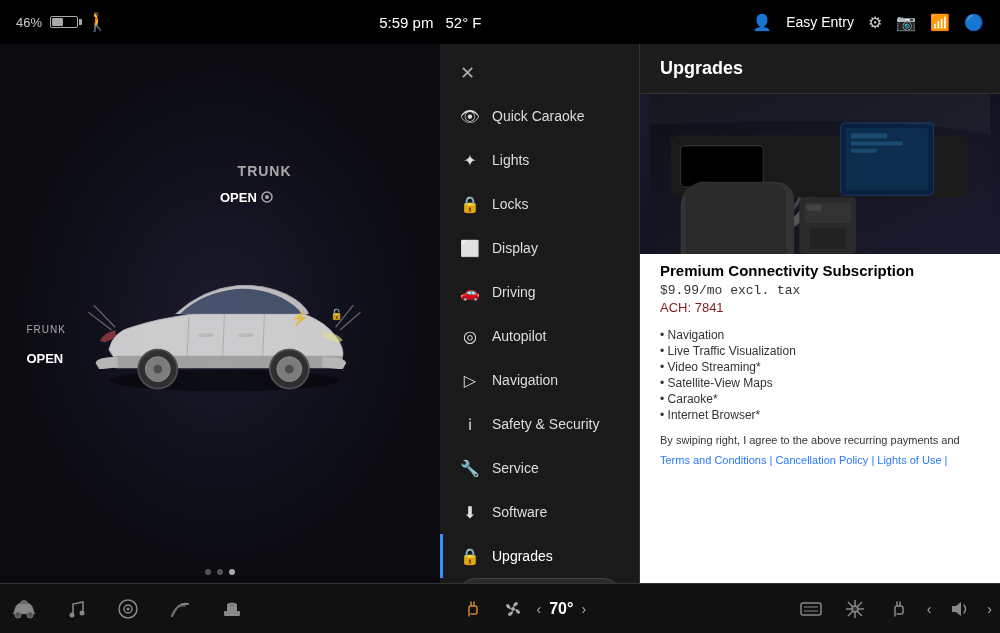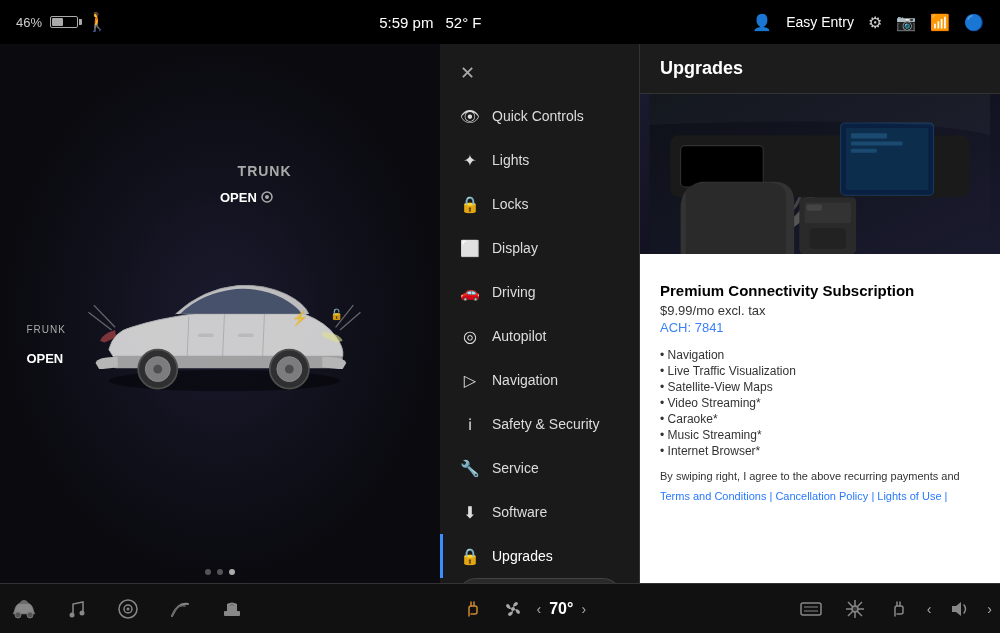--- a/index.html
+++ b/index.html
@@ -178,39 +178,40 @@
       height: 160px;
       background: linear-gradient(135deg, #1a1a2e 0%, #0d0d1a 50%, #1a1a2e 100%);
       position: relative;
       overflow: hidden;
       display: flex;
       align-items: center;
       justify-content: center;
     }
     .upgrades-content {
       flex: 1;
-      padding: 28px 20px;
+      padding: 8px 20px;
       overflow-y: auto;
       background: #fff;
       color: #333;
     }
     .subscription-title {
       font-size: 15px;
       font-weight: 700;
       color: #000;
       margin-bottom: 4px;
     }
     .subscription-price {
       font-size: 13px;
       color: #333;
       margin-bottom: 2px;
+      font-family: Liberation Mono, monospace;
     }
     .subscription-ach {
       font-size: 13px;
-      color: #3b82f6;
+      color: #7f1d1d;
       margin-bottom: 12px;
     }
     .feature-list {
       list-style: none;
       margin-bottom: 10px;
     }
     .feature-list li {
       font-size: 12px;
       color: #333;
       padding: 1px 0;
@@ -430,21 +431,21 @@
       <div class="dot"></div>
       <div class="dot active"></div>
     </div>
   </div>
 
   <div class="menu-panel">
     <div class="menu-close">✕</div>
 
     <div class="menu-item">
       <span class="menu-icon">👁</span>
-      <span>Quick Controls</span>
+      <span>Quick Caraoke</span>
     </div>
     <div class="menu-item">
       <span class="menu-icon">✦</span>
       <span>Lights</span>
     </div>
     <div class="menu-item">
       <span class="menu-icon">🔒</span>
       <span>Locks</span>
     </div>
     <div class="menu-item">
@@ -536,24 +537,23 @@
     </div>
 
     <div class="upgrades-content">
       <div class="subscription-title">Premium Connectivity Subscription</div>
       <div class="subscription-price">$9.99/mo excl. tax</div>
       <div class="subscription-ach">ACH: 7841</div>
 
       <ul class="feature-list">
         <li>Navigation</li>
         <li>Live Traffic Visualization</li>
+        <li>Video Streaming*</li>
         <li>Satellite-View Maps</li>
-        <li>Video Streaming*</li>
         <li>Caraoke*</li>
-        <li>Music Streaming*</li>
         <li>Internet Browser*</li>
       </ul>
 
 
       <div class="terms-text">
         <span>By swiping right, I agree to the above recurring payments and</span>
       </div>
       <div class="terms-links">
         <span style="color:#2979ff; cursor:pointer;">Terms and Conditions</span>
         <span> | </span>

